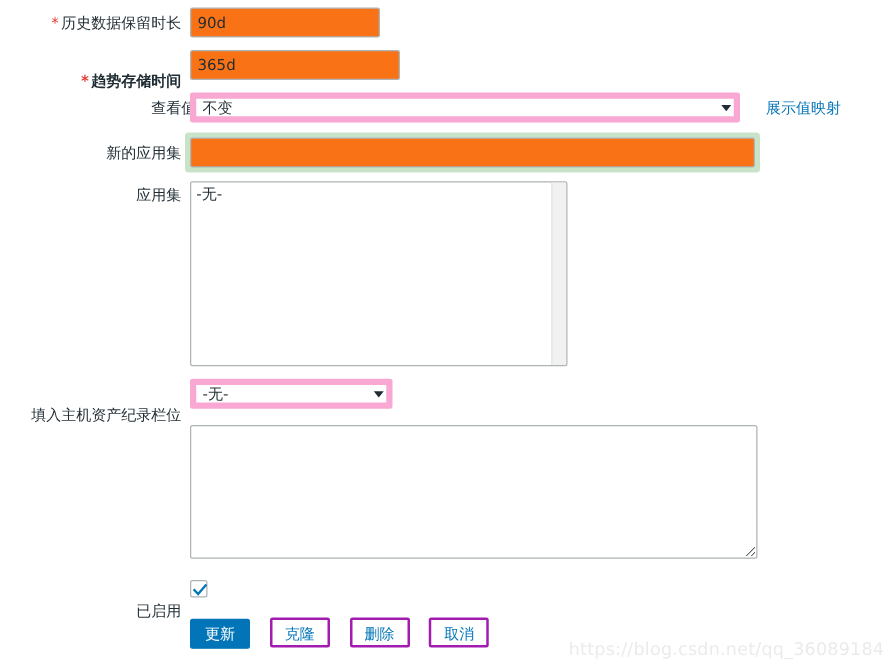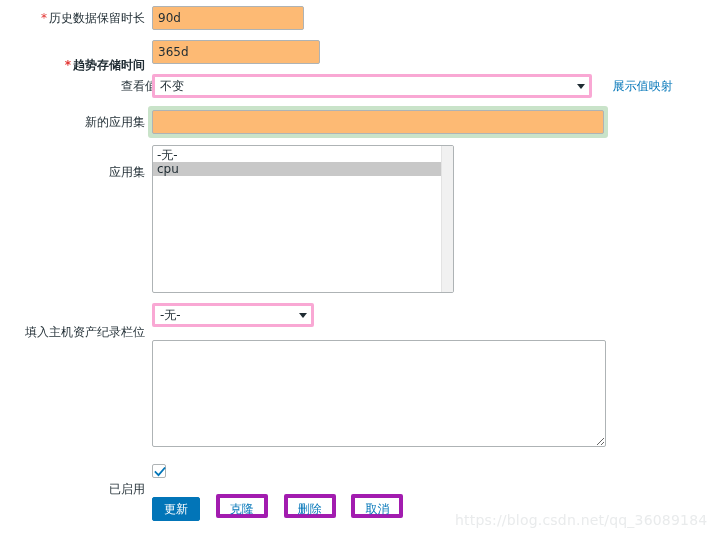--- a/index.html
+++ b/index.html
@@ -47,42 +47,42 @@
 
   .field {
     position: absolute;
     left: 152px;
   }
 
   input.txt {
     box-sizing: border-box;
     height: 24px;
     border: 1px solid #aeb3b5;
-    background: #fdba74;
+    background: #f97316;
     font-family: "DejaVu Sans", "Liberation Sans", sans-serif;
     font-size: 12px;
     color: #1f2c33;
     padding: 0 5px;
     outline: none;
     border-radius: 2px;
   }
 
   .focus-wrap {
     box-sizing: border-box;
     padding: 4px;
     background: #c9e3c9;
     border-radius: 3px;
     display: inline-block;
     line-height: 0;
   }
 
   select.sel {
     box-sizing: border-box;
     height: 24px;
-    border: 3px solid #f9a8d4;
+    border: 5px solid #f9a8d4;
     background: #ffffff;
     font-family: "DejaVu Sans", "Liberation Sans", sans-serif;
     font-size: 12px;
     color: #1f2c33;
     padding: 0 20px 0 5px;
     border-radius: 2px;
     outline: none;
     -webkit-appearance: none;
     -moz-appearance: none;
     appearance: none;
@@ -180,21 +180,21 @@
     text-align: center;
     display: inline-block;
   }
   .btn-primary {
     background: #0275b8;
     border: 1px solid #0275b8;
     color: #ffffff;
   }
   .btn-secondary {
     background: #ffffff;
-    border: 4px solid #a21caf;
+    border: 2px solid #a21caf;
     color: #0275b8;
   }
   .btn-row { position: absolute; left: 152px; }
   .btn-row .btn { margin-right: 12px; }
 
   .watermark {
     position: absolute;
     left: 455px;
     top: 512px;
     font-size: 14px;
@@ -247,28 +247,27 @@
       <span>新的应用集</span>
     </div>
     <div class="field" style="top:0;left:148px;">
       <span class="focus-wrap">
         <input class="txt" style="width: 452px;" type="text" value="">
       </span>
     </div>
   </div>
 
   <div class="row" style="top:145px;">
-    <div class="label" style="top:20px;">
+    <div class="label" style="top:4px;">
       <span>应用集</span>
     </div>
     <div class="field" style="top:0;">
       <div class="listbox">
         <div class="opts">
           <div class="opt">-无-</div>
-          <div class="opt sel">cpu</div>
         </div>
         <div class="sbar"></div>
       </div>
     </div>
   </div>
 
   <div class="row" style="top:303px;">
     <div class="label" style="top:6px;margin-top:16px;">
       <span>填入主机资产纪录栏位</span>
     </div>

